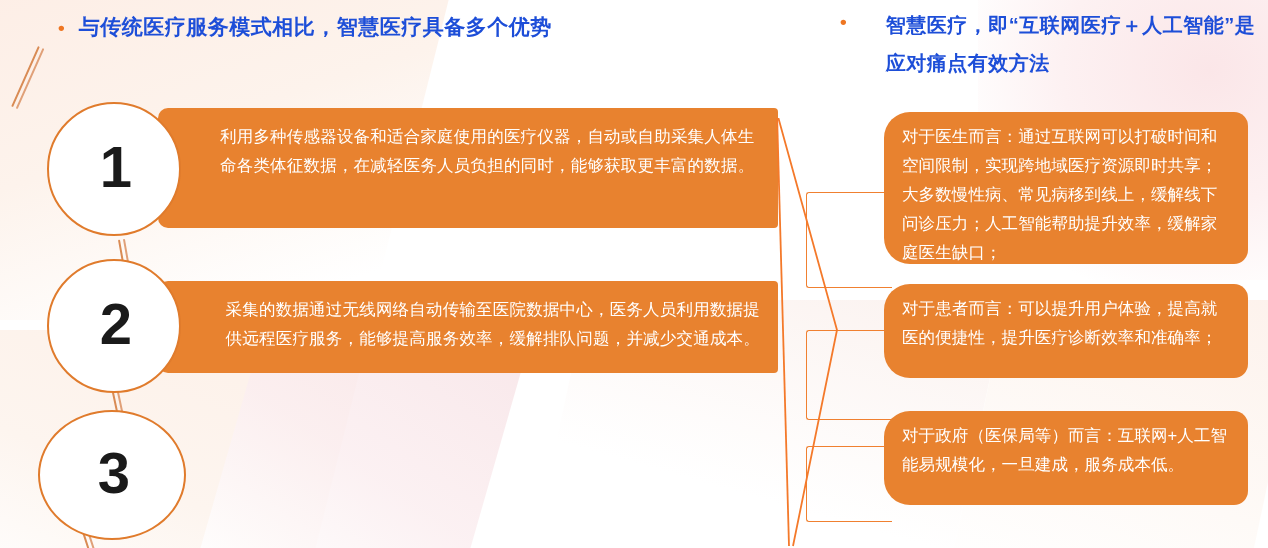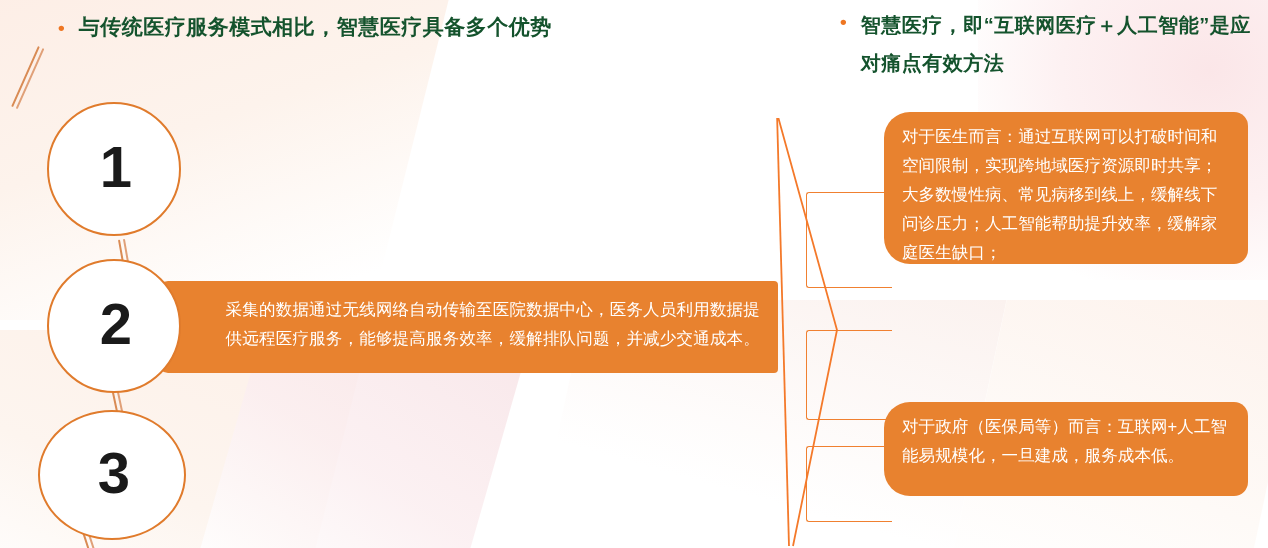--- a/index.html
+++ b/index.html
@@ -52,26 +52,26 @@
     z-index:0;
   }
 
   
   .hdr{position:absolute;z-index:6;display:flex;align-items:flex-start;}
   .hdr .bullet{
     color:#ee7622;font-size:19px;line-height:1;margin-right:14px;
     padding-top:6px;font-weight:700;
   }
   .hdr .htext{
-    color:#14532d;font-weight:700;letter-spacing:.5px;
+    color:#1d4ed8;font-weight:700;letter-spacing:.5px;
   }
   #hdr-left{left:58px;top:12px;width:700px;}
   #hdr-left .htext{font-size:21px;line-height:30px;}
   #hdr-right{left:840px;top:6px;width:420px;}
-  #hdr-right .htext{font-size:20px;line-height:38px;}
+  #hdr-right .htext{font-size:20px;line-height:38px;margin-left:25px;}
 
   
   .row{position:absolute;z-index:4;}
   .row .panel{
     position:absolute;
     background:#e8822f;
     color:#ffffff;
     border-radius:10px 4px 4px 10px;
     box-sizing:border-box;
     padding:14px 18px 14px 62px;
@@ -126,21 +126,21 @@
   .card{
     position:absolute;z-index:5;
     background:#e8822f;color:#ffffff;
     border-radius:26px 14px 14px 26px;
     box-sizing:border-box;
     padding:10px 16px 10px 18px;
     font-size:16.5px;line-height:29px;letter-spacing:.1px;
   }
   #card-1{left:884px;top:112px;width:364px;height:152px;}
   #card-2{left:884px;top:284px;width:364px;height:94px;}
-  #card-3{left:884px;top:402px;width:364px;height:94px;}
+  #card-3{left:884px;top:411px;width:364px;height:94px;}
 
   
   .bracket{position:absolute;z-index:3;border:1.6px solid #f08030;border-right:none;box-sizing:border-box;}
   #br-1{left:806px;top:192px;width:86px;height:96px;border-radius:3px 0 0 3px;}
   #br-2{left:806px;top:330px;width:86px;height:90px;border-radius:3px 0 0 3px;}
   #br-3{left:806px;top:446px;width:86px;height:76px;border-radius:3px 0 0 3px;}
 </style>
 </head>
 <body>
 
@@ -176,20 +176,23 @@
   <div class="conn" id="conn-c">
       <i></i>
       <i></i>
     </div>
   <div class="conn" id="conn-d">
       <i></i>
       <i></i>
     </div>
 
   <div class="row" id="row-1">
+    <div class="panel">
+      <span>利用多种传感器设备和适合家庭使用的医疗仪器，自动或自助采集人体生命各类体征数据，在减轻医务人员负担的同时，能够获取更丰富的数据。</span>
+    </div>
     <div class="circle">
       <span>1</span>
     </div>
   </div>
 
   <div class="row" id="row-2">
     <div class="panel">
       <span>采集的数据通过无线网络自动传输至医院数据中心，医务人员利用数据提供远程医疗服务，能够提高服务效率，缓解排队问题，并减少交通成本。</span>
     </div>
     <div class="circle">
@@ -208,17 +211,20 @@
     <path d="M 2 -5 L 14 428" fill="none" stroke="#f4792a" stroke-width="1.8" stroke-linejoin="miter" stroke-linecap="butt"></path>
   </svg>
 
   <div class="bracket" id="br-1"></div>
   <div class="bracket" id="br-2"></div>
   <div class="bracket" id="br-3"></div>
 
   <div class="card" id="card-1">
     <span>对于医生而言：通过互联网可以打破时间和空间限制，实现跨地域医疗资源即时共享；大多数慢性病、常见病移到线上，缓解线下问诊压力；人工智能帮助提升效率，缓解家庭医生缺口；</span>
   </div>
+  <div class="card" id="card-2">
+    <span>对于患者而言：可以提升用户体验，提高就医的便捷性，提升医疗诊断效率和准确率；</span>
+  </div>
   <div class="card" id="card-3">
     <span>对于政府（医保局等）而言：互联网+人工智能易规模化，一旦建成，服务成本低。</span>
   </div>
 
 </div>
 
 </body></html>

